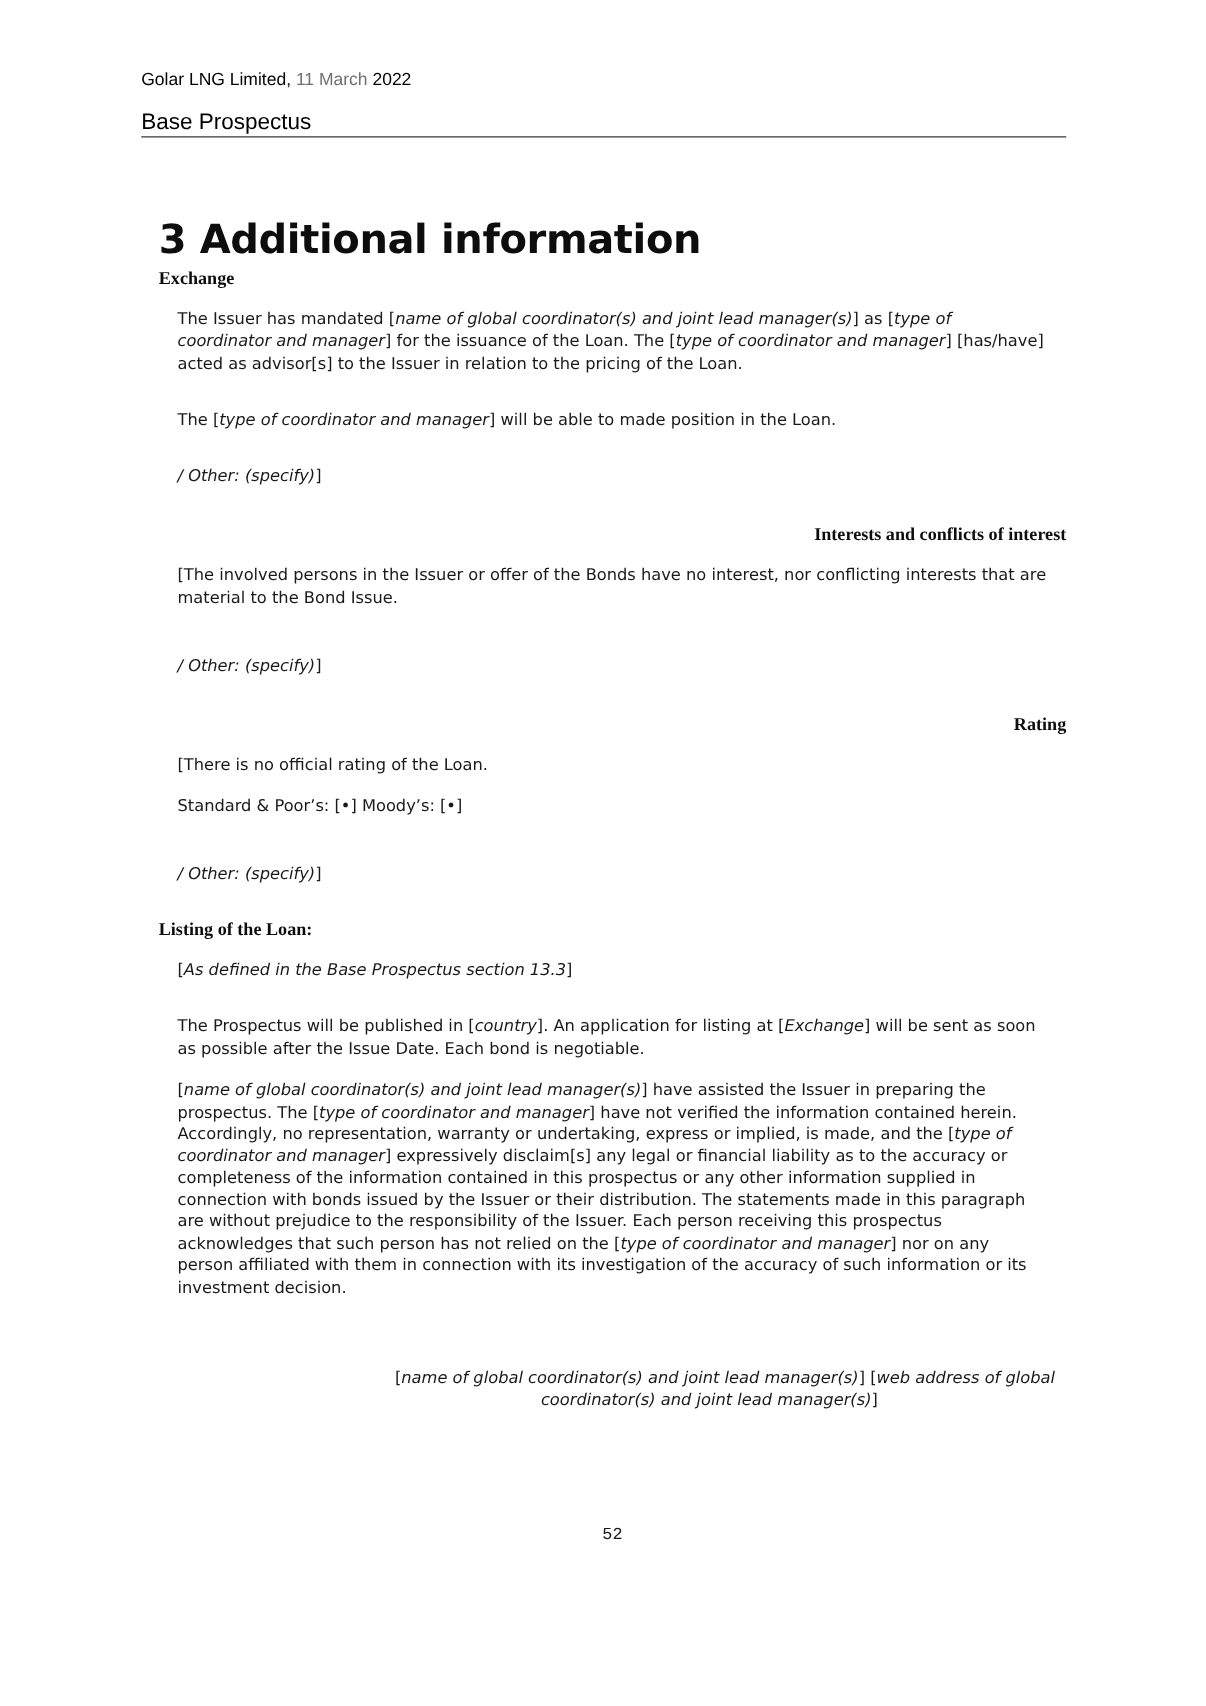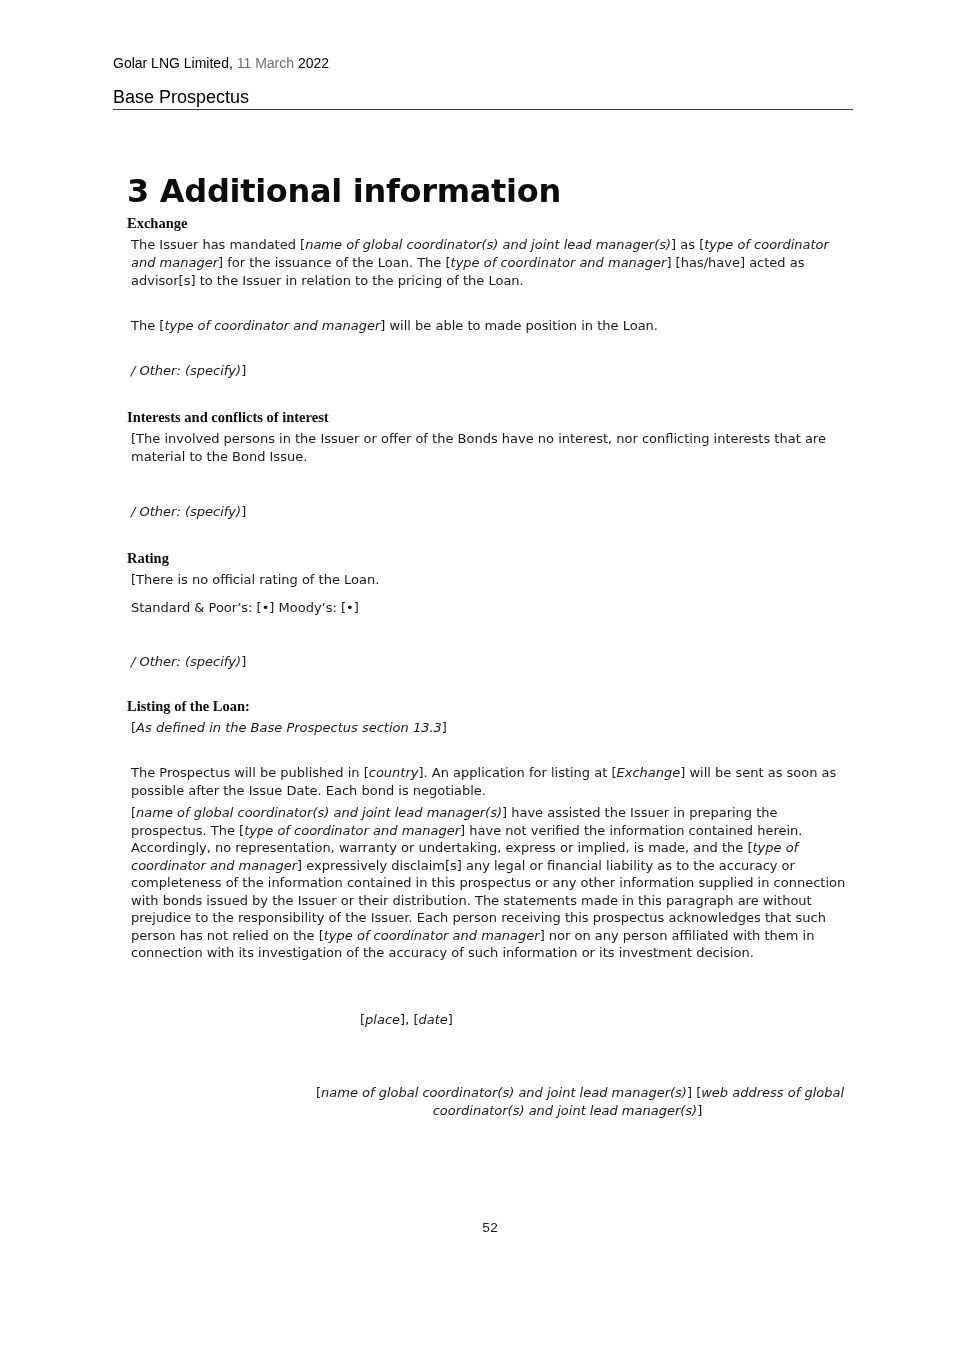--- a/index.html
+++ b/index.html
@@ -27,29 +27,29 @@
   .content { position:absolute; left:127px; top:176px; width:726px; }
   .title {
     margin:0; font-family:"DejaVu Sans", sans-serif;
     font-size:32px; line-height:30px; font-weight:bold; color:#0d0d0d;
     letter-spacing:-0.3px;
   }
   .serif-h {
     margin:0; font-family:"Liberation Serif", serif;
     font-weight:bold; font-size:14.5px; line-height:18px; color:#0d0d0d;
   }
-  p { margin:4px; }
+  p { margin:15px; }
   .it { font-style:italic; }
   .bd { font-weight:bold; }
   .statement-p { line-height:17.5px; }
   .mt8  { margin-top:8px; }
   .mt10 { margin-top:10px; }
   .mt26 { margin-top:26px; }
   .mt27 { margin-top:27px; }
-  .mt28 { margin-top:28px; }
+  .mt28 { margin-top:28px;text-align:right; }
   .mt35 { margin-top:35px; }
   .mt36 { margin-top:36px; }
   .mt37 { margin-top:37px; }
   .place-date { margin-left:233px; margin-top:49px; }
   .names { margin-left:155px; margin-top:55px; width:571px; text-indent:25px;text-align:center; }
   .page-num {
     position:absolute; left:127px; top:1220px; width:726px;
     text-align:center; font-size:13.5px; color:#1a1a1a;font-family:Liberation Mono, monospace;
   }
 </style>
@@ -88,20 +88,19 @@
     <div>
       <h2 class="serif-h mt26">Listing of the Loan:</h2>
       <p><span>[</span><span class="it">As defined in the Base Prospectus section 13.3</span><span>]</span></p>
       <p class="mt27"><span>The Prospectus will be published in [</span><span class="it">country</span><span>]. An application for listing at [</span><span class="it">Exchange</span><span>] will be sent as soon as possible after the Issue Date. Each bond is negotiable.</span></p>
     </div>
 
     <div>
       <p class="statement-p"><span>[</span><span class="it">name of global coordinator(s) and joint lead manager(s)</span><span>] have assisted the Issuer in preparing the prospectus. The [</span><span class="it">type of coordinator and manager</span><span>] have not verified the information contained herein. Accordingly, no representation, warranty or undertaking, express or implied, is made, and the [</span><span class="it">type of coordinator and manager</span><span>] expressively disclaim[s] any legal or financial liability as to the accuracy or completeness of the information contained in this prospectus or any other information supplied in connection with bonds issued by the Issuer or their distribution. The statements made in this paragraph are without prejudice to the responsibility of the Issuer. Each person receiving this prospectus acknowledges that such person has not relied on the [</span><span class="it">type of coordinator and manager</span><span>] nor on any person affiliated with them in connection with its investigation of the accuracy of such information or its investment decision.</span></p>
     </div>
 
-    <p class="place-date"><span>[</span><span class="it">place</span><span>], [</span><span class="it">date</span><span>]</span></p>
     <p class="names"><span>[</span><span class="it">name of global coordinator(s) and joint lead manager(s)</span><span>] [</span><span class="it">web address of global coordinator(s) and joint lead manager(s)</span><span>]</span></p>
 
   </div>
 
   <div class="page-num">52</div>
 
 </div>
 
 </body></html>

